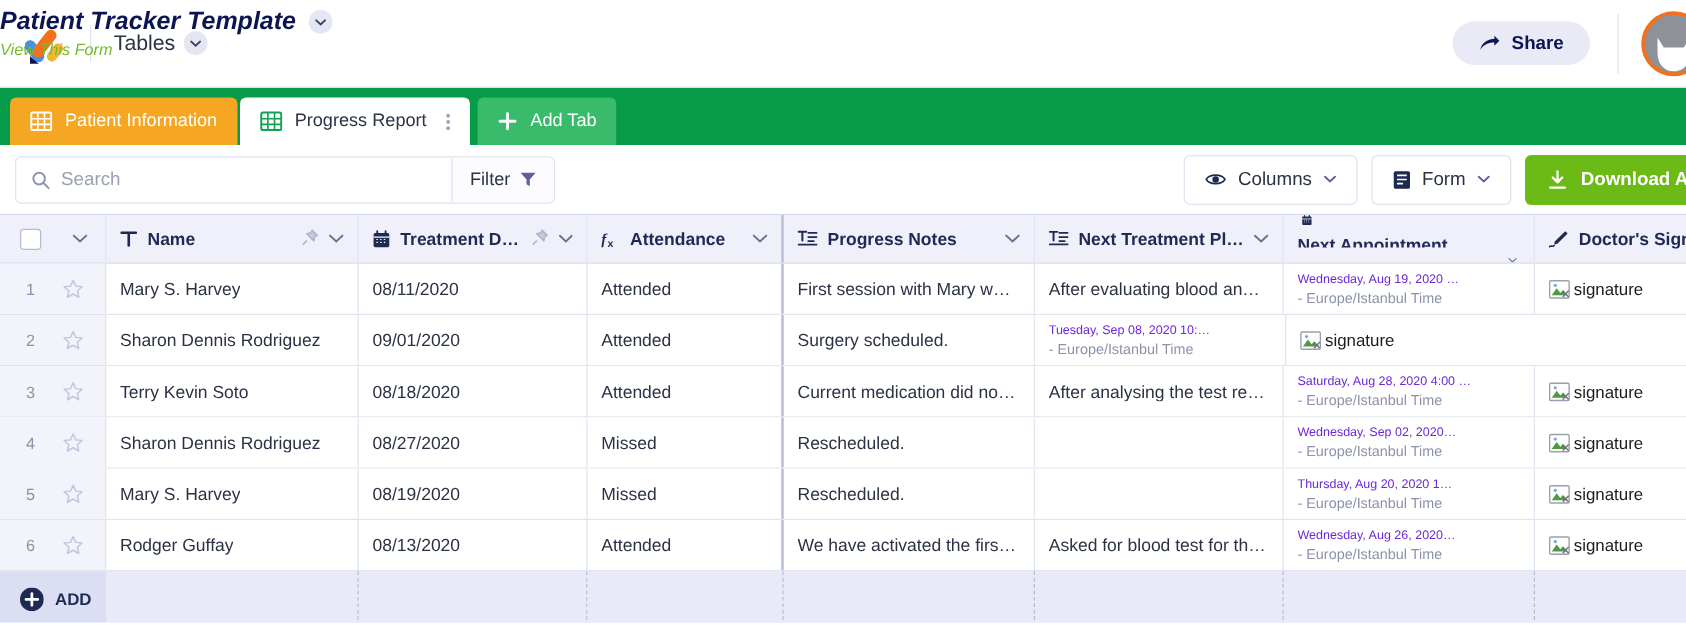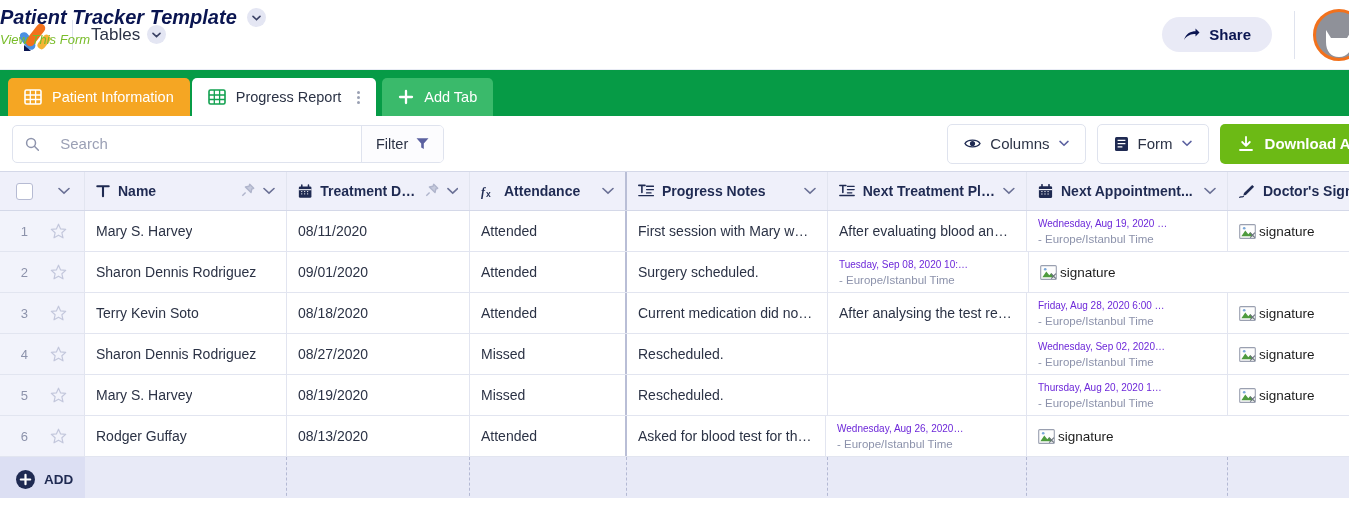--- a/index.html
+++ b/index.html
@@ -80,21 +80,21 @@
   
   .toolbar {
     height: 55px; display: flex; align-items: center;
     padding: 0 0 0 12px; background: #fff;
   }
   .search-group {
     display: flex; align-items: center;
     height: 38px; border: 1px solid #dfe3ee; border-radius: 5px;
     overflow: hidden;
   }
-  .search-field { display: flex; align-items: center; gap: 21px; padding: 0 12px; width: 348px; height: 100%; }
+  .search-field { display: flex; align-items: center; gap: 9px; padding: 0 12px; width: 348px; height: 100%; }
   .search-field input {
     border: none; outline: none; font-size: 15px; color: #2b3245;
     font-family: "Liberation Sans", sans-serif; width: 100%; background: transparent;
   }
   .search-field input::placeholder { color: #9ba0b5; }
   .filter-btn {
     display: flex; align-items: center; gap: 8px;
     height: 100%; padding: 0 14px; border-left: 1px solid #dfe3ee;
     font-size: 14.5px; color: #2b3245; cursor: pointer; background: #fcfcfe;
   }
@@ -359,21 +359,21 @@
         <path d="M0.8 1.4 H7 M3.9 1.4 V8.4" stroke="#1f2a52" stroke-width="1.6" stroke-linecap="round"></path>
         <path d="M8.6 2.3 H15.4 M8.6 5.6 H15.4 M8.6 8.9 H13" stroke="#1f2a52" stroke-width="1.4" stroke-linecap="round"></path>
         <path d="M0.8 11.6 H15.4" stroke="#1f2a52" stroke-width="1.4" stroke-linecap="round"></path>
       </svg>
       <span class="hlabel">Next Treatment Plan</span>
       <svg class="spacer" width="12" height="8" viewBox="0 0 12 8">
         <path d="M1 1.5 L6 6.2 L11 1.5" stroke="#6a7095" stroke-width="1.6" fill="none" stroke-linecap="round"></path>
       </svg>
     </div>
 
-    <div class="cell c-appt" style="flex-direction:row;align-items:center;">
+    <div class="cell c-appt" style="flex-direction:column;">
       <svg width="15" height="15" viewBox="0 0 15 15">
         <rect x="0.9" y="2.2" width="13.2" height="11.9" rx="1.4" fill="#1f2a52"></rect>
         <path d="M0.9 5.6 H14.1" stroke="#fff" stroke-width="1.1"></path>
         <path d="M3.3 7.6 H4.5 M6.4 7.6 H7.6 M9.5 7.6 H10.7 M3.3 10 H4.5 M6.4 10 H7.6 M9.5 10 H10.7" stroke="#fff" stroke-width="1"></path>
         <path d="M4 0.7 V3.2 M11 0.7 V3.2" stroke="#1f2a52" stroke-width="1.6" stroke-linecap="round"></path>
       </svg>
       <span class="hlabel">Next Appointment...</span>
       <svg class="spacer" width="12" height="8" viewBox="0 0 12 8">
         <path d="M1 1.5 L6 6.2 L11 1.5" stroke="#6a7095" stroke-width="1.6" fill="none" stroke-linecap="round"></path>
       </svg>
@@ -478,21 +478,21 @@
         <div class="cell c-att">
           <span class="cellval">Attended</span>
         </div>
         <div class="cell c-notes">
           <span class="cellval">Current medication did no…</span>
         </div>
         <div class="cell c-plan">
           <span class="cellval">After analysing the test re…</span>
         </div>
         <div class="cell c-appt">
-          <span class="appt-main">Friday, Aug 28, 2020 6:00 …</span>
+          <span class="appt-main">Saturday, Aug 28, 2020 4:00 …</span>
           <span class="appt-sub">- Europe/Istanbul Time</span>
         </div>
         <div class="cell c-sign">
           <span class="sigbox">
             <svg class="broken-img" viewBox="0 0 17 17">
               <rect x="0.7" y="1.6" width="15.6" height="13.8" rx="1" fill="#fdfdfd" stroke="#9aa0b0" stroke-width="1.1"></rect>
               <path d="M2.4 13.2 L6.3 7.6 L9.3 11.3 L11.2 9.1 L14.6 13.2 Z" fill="#4e9b3e"></path>
               <circle cx="5.2" cy="5.2" r="1.3" fill="#7aa7d8"></circle>
               <path d="M11.2 9.6 L15.9 14.6 M15.9 9.6 L11.2 14.6" stroke="#6c737f" stroke-width="1.1"></path>
             </svg>
@@ -585,20 +585,23 @@
         </div>
         <div class="cell c-name">
           <span class="cellval">Rodger Guffay</span>
         </div>
         <div class="cell c-date">
           <span class="cellval">08/13/2020</span>
         </div>
         <div class="cell c-att">
           <span class="cellval">Attended</span>
         </div>
+        <div class="cell c-notes">
+          <span class="cellval">We have activated the firs…</span>
+        </div>
         <div class="cell c-plan">
           <span class="cellval">Asked for blood test for th…</span>
         </div>
         <div class="cell c-appt">
           <span class="appt-main">Wednesday, Aug 26, 2020…</span>
           <span class="appt-sub">- Europe/Istanbul Time</span>
         </div>
         <div class="cell c-sign">
           <span class="sigbox">
             <svg class="broken-img" viewBox="0 0 17 17">

